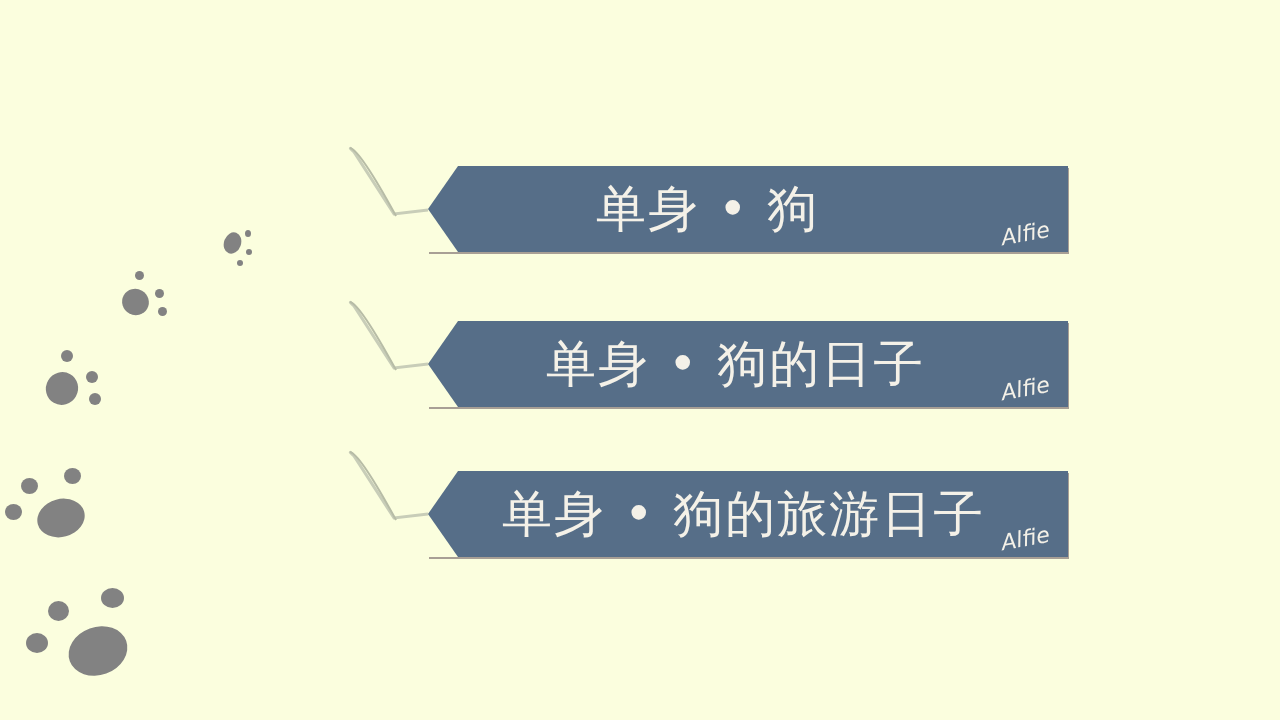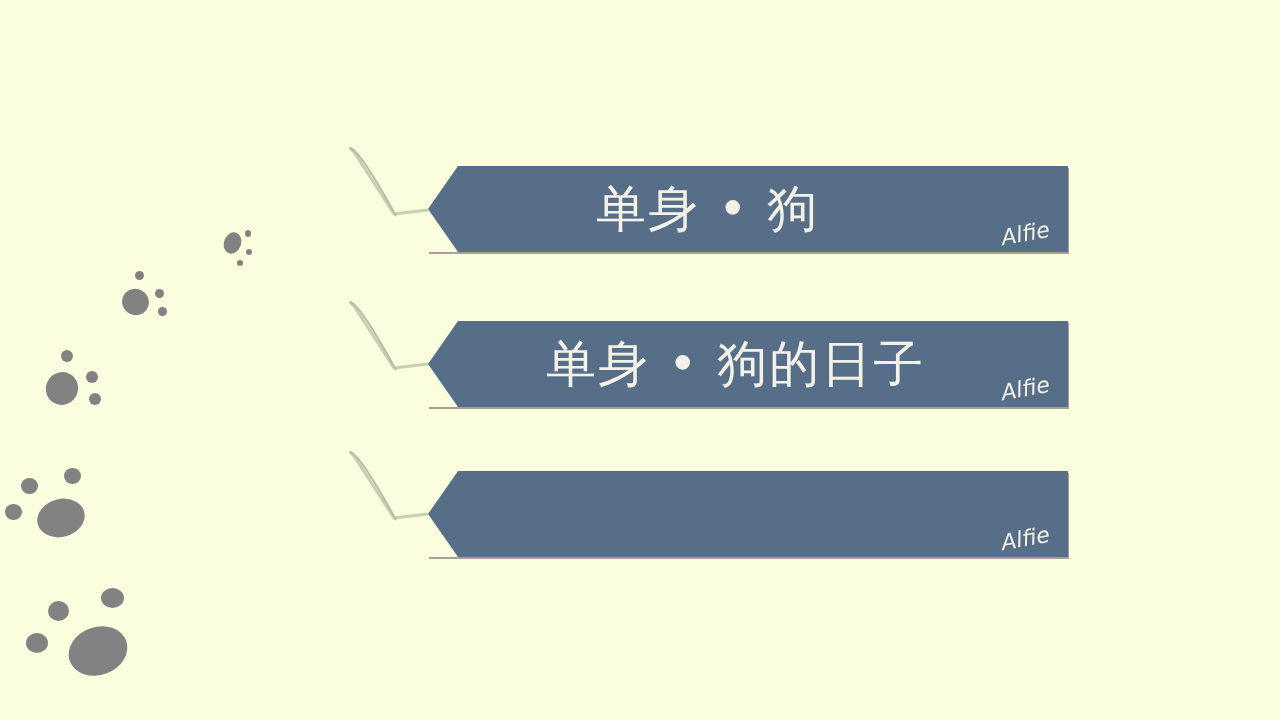--- a/index.html
+++ b/index.html
@@ -84,14 +84,15 @@
   <span class="tag-title" style="left:118px">单身 • 狗的日子</span>
   <span class="tag-sign">Alfie</span>
 </div>
 
 <svg class="string" style="top:448px" viewBox="0 0 100 80">
   <path d="M6 6 Q2 2 8 8 L48 70 L82 66" stroke="#c8cdb8" stroke-width="3" fill="none"></path>
   <path d="M4 4 Q14 6 50 72" stroke="#b7bca6" stroke-width="2" fill="none"></path>
 </svg>
 <div class="tag" style="top:471px">
   <div class="tag-shape"></div>
+  <span class="tag-title" style="left:74px">单身 • 狗的旅游日子</span>
   <span class="tag-sign">Alfie</span>
 </div>
 
 </body></html>

